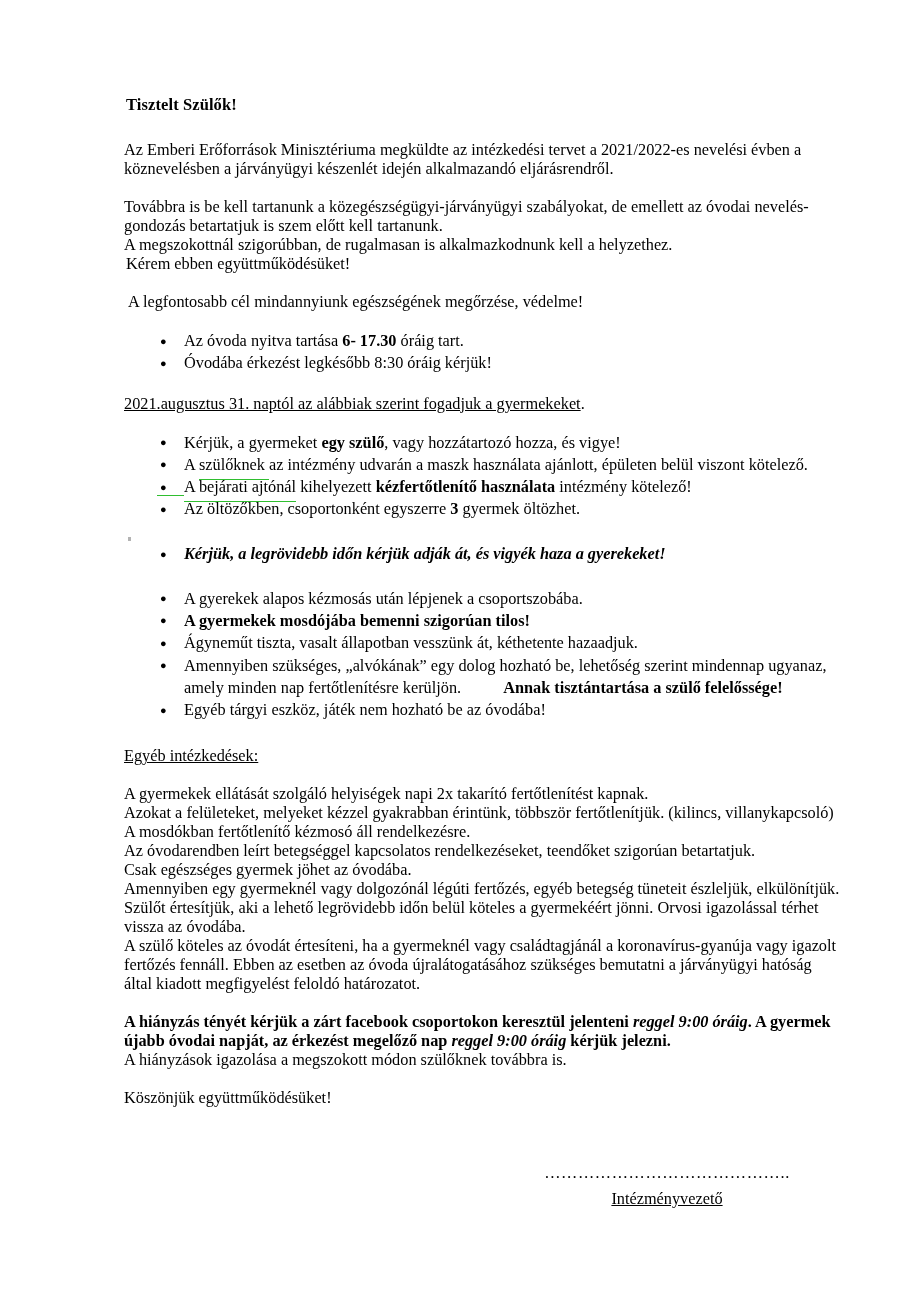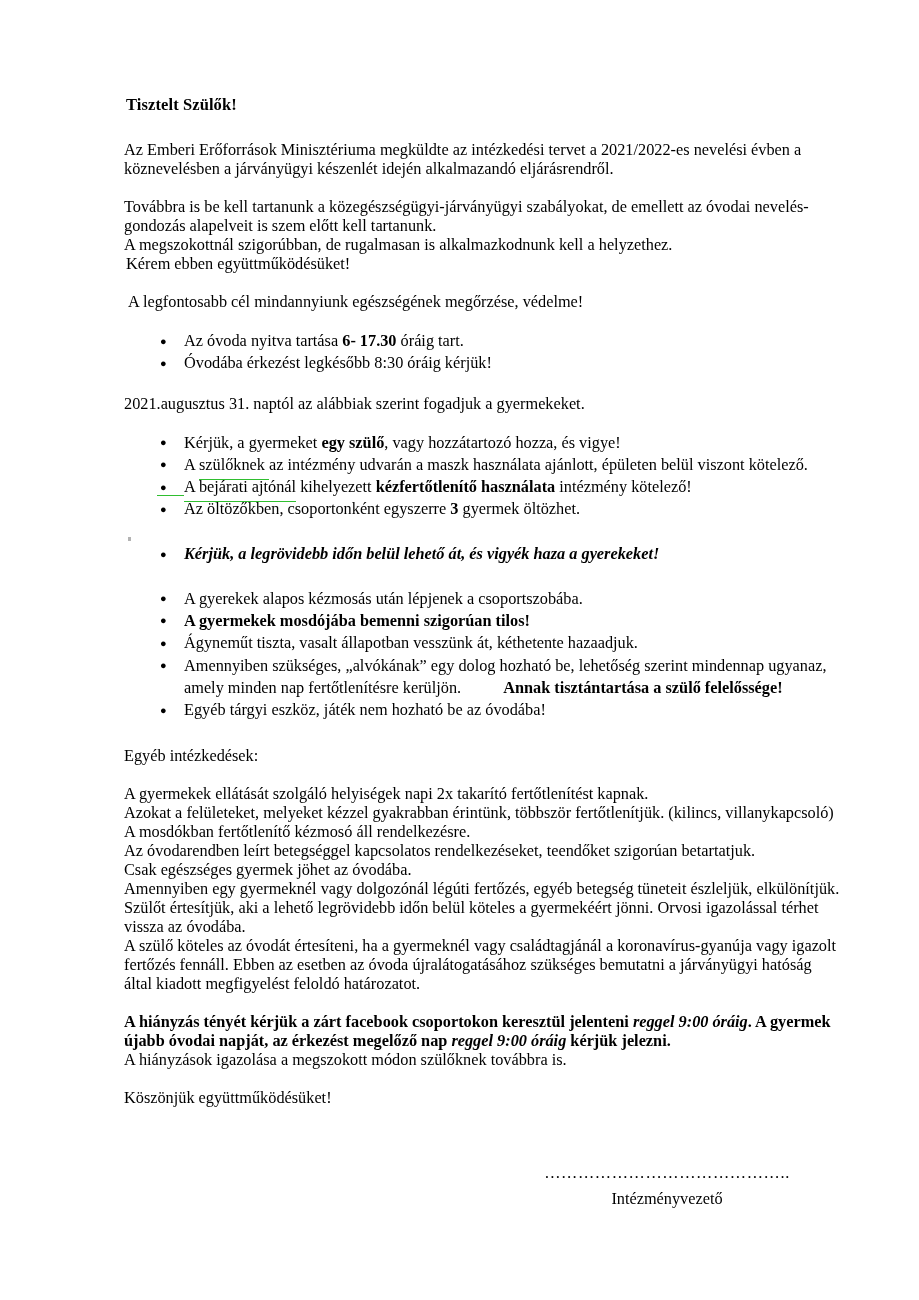--- a/index.html
+++ b/index.html
@@ -37,21 +37,21 @@
     text-align: left;
   }
   .gap-lg { height: 25px; }
   .gap-md { height: 19px; }
   .indent1 { padding-left: 2px; }
   .indent2 { padding-left: 4px; }
 
   b, .b { font-weight: bold; }
   i, .i { font-style: italic; }
   .bi { font-weight: bold; font-style: italic; }
-  .u { }
+  .u { text-decoration: underline; }
 
   
   ul.lvl1 {
     list-style: none;
     margin: 0;
     padding: 0;
   }
   ul.lvl1 > li {
     position: relative;
     font-size: 16.3px;
@@ -131,41 +131,42 @@
     overflow: hidden;
   }
   .sig-label {
     position: absolute;
     left: 506px;
     top: 24px;
     width: 250px;
     text-align: center;
     font-size: 16.3px;
     line-height: 22.3px;
+    text-decoration: underline;
   }
   .bigsp { display: inline-block; width: 42px; }
 </style>
 </head>
 <body>
 
 <div class="page">
 
   <div class="artifact"></div>
 
   <div class="doc">
 
     <div class="title">Tisztelt Szülők!</div>
 
     <div class="gap-lg"></div>
 
     <p class="para">Az Emberi Erőforrások Minisztériuma megküldte az intézkedési tervet a 2021/2022-es nevelési évben a köznevelésben a járványügyi készenlét idején alkalmazandó eljárásrendről.</p>
 
     <div class="gap-md"></div>
 
-    <p class="para">Továbbra is be kell tartanunk a közegészségügyi-járványügyi szabályokat, de emellett az óvodai nevelés-gondozás alapelveit is szem előtt kell tartanunk.</p>
+    <p class="para">Továbbra is be kell tartanunk a közegészségügyi-járványügyi szabályokat, de emellett az óvodai nevelés-gondozás betartatjuk is szem előtt kell tartanunk.</p>
     <p class="para">A megszokottnál szigorúbban, de rugalmasan is alkalmazkodnunk kell a helyzethez.</p>
     <p class="para indent1">Kérem ebben együttműködésüket!</p>
 
     <div class="gap-md"></div>
 
     <p class="para indent2">A legfontosabb cél mindannyiunk egészségének megőrzése, védelme!</p>
 
     <div class="gap-md"></div>
 
     <ul class="lvl1">
@@ -184,21 +185,21 @@
       <li><span>Kérjük, a gyermeket </span><b>egy szülő</b><span>, vagy hozzátartozó hozza, és vigye!</span></li>
 
       <li><span>A </span><span class="greenline">szülőknek </span><span>az intézmény udvarán a maszk használata ajánlott, épületen belül viszont kötelező.</span></li>
 
       <li class="green-marker"><span class="bulletline"></span><span class="greenline">A bejárati ajtónál</span><span> kihelyezett </span><b>kézfertőtlenítő használata</b><span> intézmény kötelező!</span></li>
 
       <li><span>Az öltözőkben, csoportonként egyszerre </span><b>3</b><span> gyermek öltözhet.</span></li>
 
       <div class="spacer-line"></div>
 
-      <li class="sub bi">Kérjük, a legrövidebb időn belül lehető át, és vigyék haza a gyerekeket!</li>
+      <li class="sub bi">Kérjük, a legrövidebb időn kérjük adják át, és vigyék haza a gyerekeket!</li>
 
       <div class="spacer-line"></div>
 
       <li>A gyerekek alapos kézmosás után lépjenek a csoportszobába.</li>
 
       <li class="b">A gyermekek mosdójába bemenni szigorúan tilos!</li>
 
       <li>Ágyneműt tiszta, vasalt állapotban vesszünk át, kéthetente hazaadjuk.</li>
 
       <li><span>Amennyiben szükséges, „alvókának” egy dolog hozható be, lehetőség szerint mindennap ugyanaz, amely minden nap fertőtlenítésre kerüljön.</span><span class="bigsp"></span><b>Annak tisztántartása a szülő felelőssége!</b></li>

